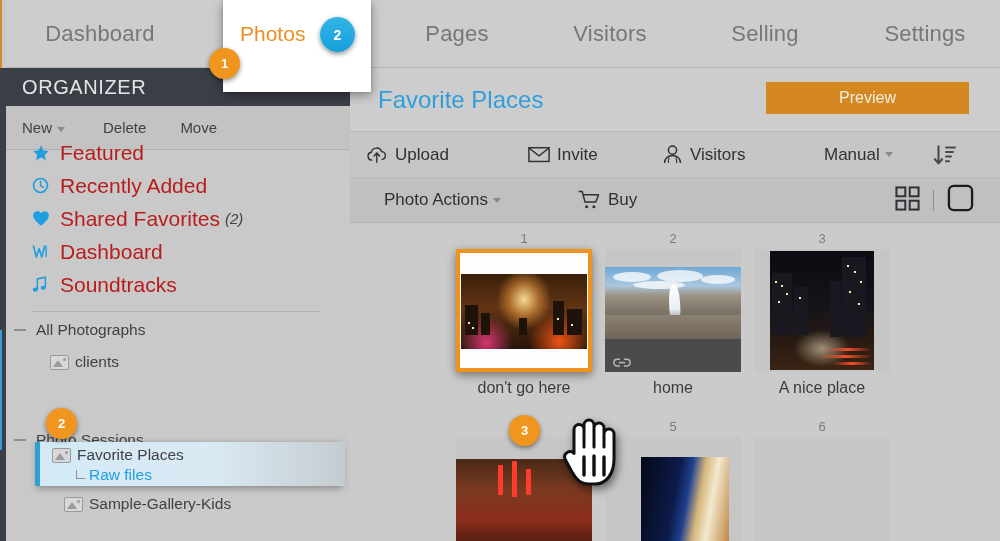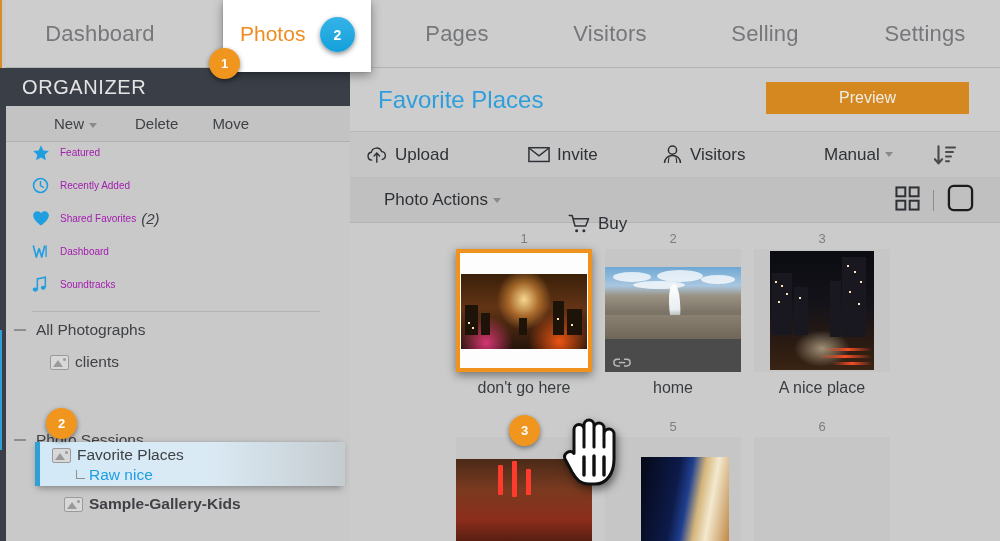--- a/index.html
+++ b/index.html
@@ -34,21 +34,21 @@
     cursor: pointer;
   }
   .topnav .tab.t0 { left: 14px;  width: 172px; }
   .topnav .tab.t2 { left: 390px; width: 134px; }
   .topnav .tab.t3 { left: 540px; width: 140px; }
   .topnav .tab.t4 { left: 700px; width: 130px; }
   .topnav .tab.t5 { left: 858px; width: 134px; }
 
   
   .tab-active {
-    position: absolute; left: 223px; top: 0; width: 148px; height: 72px;
+    position: absolute; left: 223px; top: 0; width: 148px; height: 92px;
     background: #ffffff;
     box-shadow: 0 3px 10px rgba(0,0,0,.38), 0 0 2px rgba(0,0,0,.2);
     z-index: 22;
     display: flex; align-items: center;
     cursor: pointer;
   }
   .tab-active .lbl {
     position: absolute; left: 17px; top: 22px;
     font-size: 21px; color: #ef8b1f;
   }
@@ -75,57 +75,57 @@
   }
   .organizer-bar {
     position: absolute; left: 6px; top: 0; width: 344px; height: 38px;
     background: #3a3f47;
     display: flex; align-items: center;
   }
   .organizer-bar .ttl {
     margin-left: 16px; font-size: 20px; color: #e4e4e4; letter-spacing: .6px;
   }
   .actions-bar {
-    position: absolute; left: 6px; top: 38px; width: 344px; height: 36px;
+    position: absolute; left: 6px; top: 38px; width: 344px; height: 44px;
     background: #c3c3c3;
     border-bottom: 1px solid #b1b1b1;
-    display: flex; align-items: center; padding-left: 32px;
+    display: flex; align-items: center;
   }
   .actions-bar .act {
     font-size: 15px; color: #3f4145; cursor: pointer; white-space: nowrap;
   }
   .actions-bar .act.a0 { margin-left: 16px; }
   .actions-bar .act.a1 { margin-left: 38px; }
   .actions-bar .act.a2 { margin-left: 34px; }
   .caret { display:inline-block; margin-left:5px; border-left:4px solid transparent;
            border-right:4px solid transparent; border-top:5px solid #8a8a8a;
            vertical-align: middle; }
 
   .nav-list { position: absolute; left: 6px; top: 68px; width: 344px; }
   .nav-item {
     height: 33px; display: flex; align-items: center; cursor: pointer;
     padding-left: 26px;
   }
   .nav-item .ic { width: 24px; display: flex; align-items: center; }
-  .nav-item .lbl { font-size: 10px; color: #a21caf; margin-left: 4px; }
+  .nav-item .lbl { font-size: 21px; color: #b91c1c; margin-left: 4px; }
   .nav-item .cnt { font-size: 15px; color: #3f4145; font-style: italic; margin-left: 5px; }
 
   .hr-sep { position: absolute; left: 32px; top: 243px; width: 288px; height: 1px; background: #b3b3b3; }
 
   .tree { position: absolute; left: 6px; top: 246px; width: 344px; }
   .tree-row {
     height: 32px; display: flex; align-items: center; cursor: pointer; position: relative;
   }
   .tree-row .minus {
     position: absolute; left: 8px; width: 12px; height: 2px; background: #8e8e8e;
   }
   .tree-row .tlabel { font-size: 15.5px; color: #3f4145; }
   .tree-row.depth0 { padding-left: 30px; }
   .tree-row.depth1 { padding-left: 44px; }
-  .tree-row.depth2 { padding-left: 58px; font-weight: bold; }
+  .tree-row.depth2 { padding-left: 58px; }
 
   .thumb-ic {
     width: 19px; height: 15px; border: 1.5px solid #9a9a9a; border-radius: 2px;
     background: #d8d8d8; position: relative; margin-right: 6px; flex: none;
   }
   .thumb-ic::before {
     content:''; position:absolute; left:2px; bottom:1.5px;
     width:0; height:0; border-left:5px solid transparent; border-right:5px solid transparent;
     border-bottom:7px solid #9a9a9a;
   }
@@ -187,21 +187,21 @@
     background: #c0c0c0; border-bottom: 1px solid #b4b4b4;
   }
   .tb-item {
     position: absolute; display: flex; align-items: center; cursor: pointer;
     font-size: 17px; color: #2e3135; top: 50%; transform: translateY(-50%);
   }
   .tb-item .gl { margin-right: 7px; display:flex; align-items:center; }
   .tb-u { left: 16px; }  .tb-i { left: 178px; } .tb-v { left: 312px; }
   .tb-m { left: 474px; font-size: 17px; }
   .tb-sort { left: 582px; cursor: pointer; }
-  .tb-pa { left: 34px; } .tb-buy { left: 218px; margin-top: 24px; }
+  .tb-pa { left: 34px; } .tb-buy { left: 228px; }
   .view-grp { position: absolute; right: 26px; top: 50%; transform: translateY(-50%);
               display:flex; align-items:center; gap: 13px; }
   .view-grp .divider { width:1px; height:21px; background:#8d8d8d; }
 
   
   .grid-area { position: absolute; left: 0; top: 155px; width: 650px; height: 318px; overflow: hidden; }
   .cell { position: absolute; width: 136px; }
   .cell .num {
     position:absolute; left:0; top:0; width:136px; text-align:center;
     font-size: 13px; color: #7d7d7d;
@@ -419,21 +419,21 @@
     <div class="sel-highlight">
       <span class="lbar"></span>
     </div>
     <div class="sel-content">
       <div class="r1">
         <span class="thumb-ic"></span>
         <span class="lbl">Favorite Places</span>
       </div>
       <div class="r2">
         <span class="elbow"></span>
-        <span class="lbl">Raw nice</span>
+        <span class="lbl">Raw files</span>
       </div>
     </div>
   </div>
 
   <div class="badge orange" style="left:46px; top:408px; width:31px; height:31px;">
     <span>2</span>
   </div>
 
   <div class="main">
 

